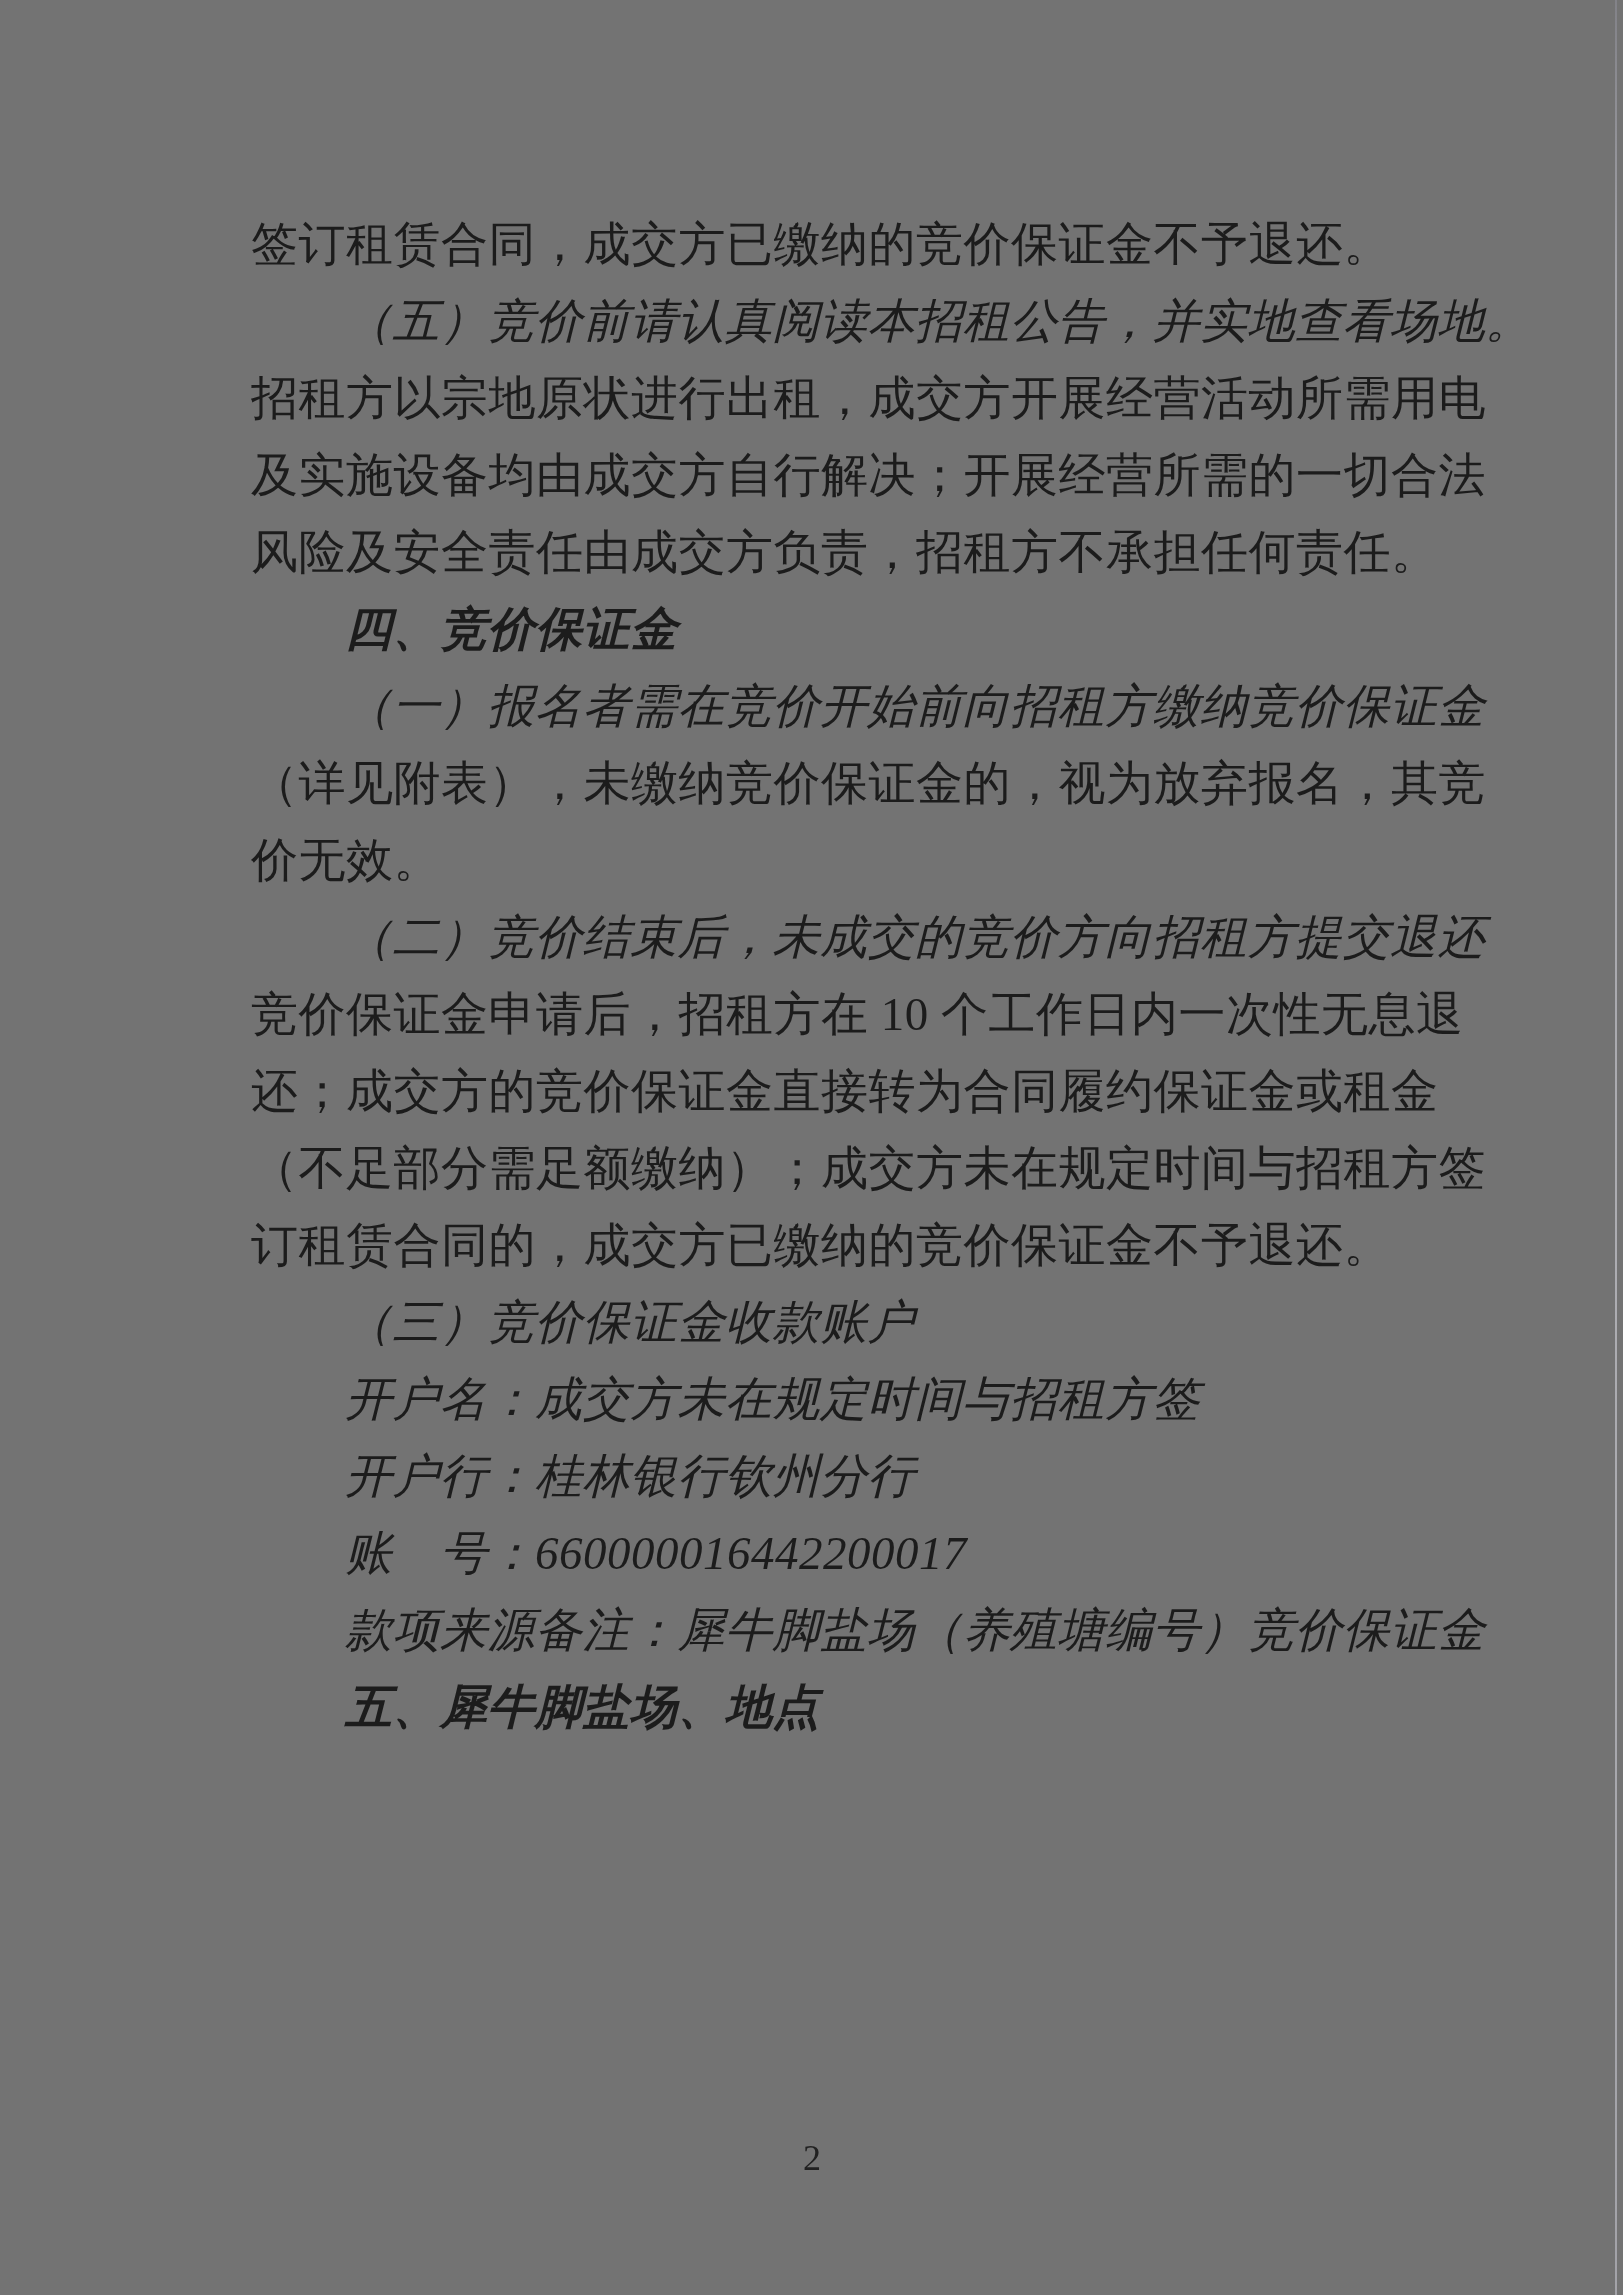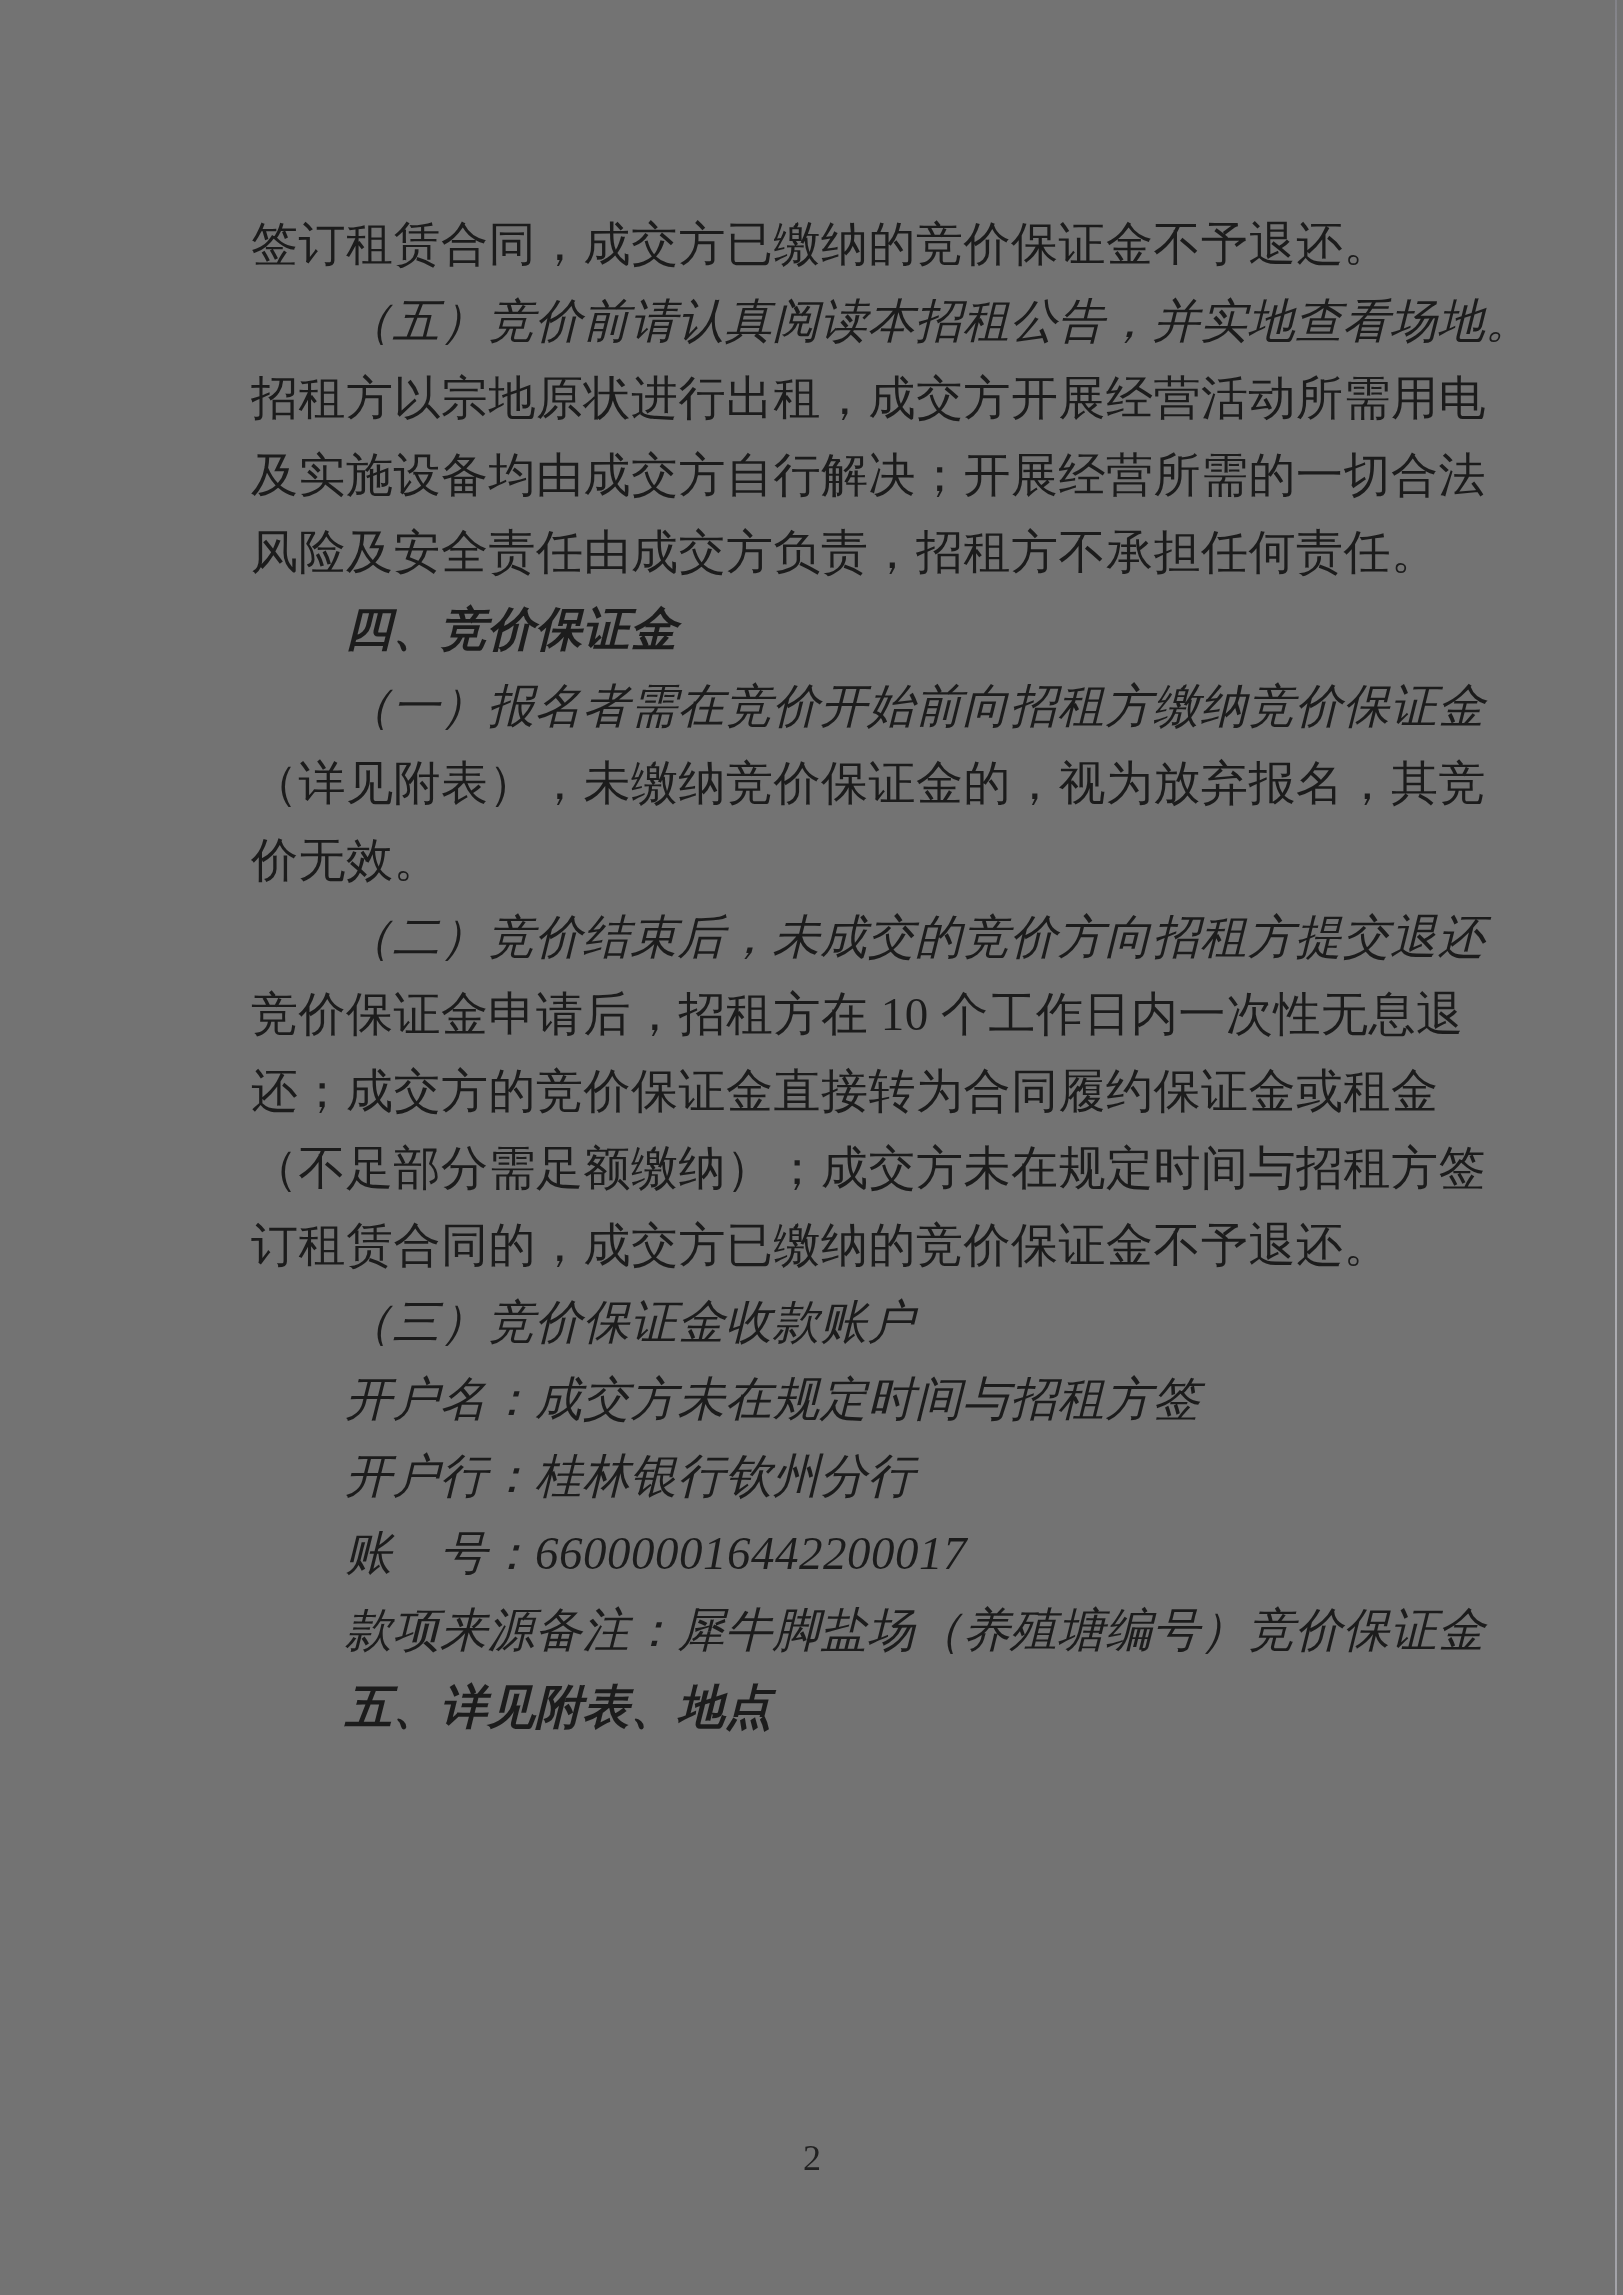--- a/index.html
+++ b/index.html
@@ -79,19 +79,19 @@
     <div class="line indent">（二）竞价结束后，未成交的竞价方向招租方提交退还</div>
     <div class="line">竞价保证金申请后，招租方在 10 个工作日内一次性无息退</div>
     <div class="line">还；成交方的竞价保证金直接转为合同履约保证金或租金</div>
     <div class="line">（不足部分需足额缴纳）；成交方未在规定时间与招租方签</div>
     <div class="line">订租赁合同的，成交方已缴纳的竞价保证金不予退还。</div>
     <div class="line indent">（三）竞价保证金收款账户</div>
     <div class="line indent">开户名：成交方未在规定时间与招租方签</div>
     <div class="line indent">开户行：桂林银行钦州分行</div>
     <div class="line indent">账　号：660000016442200017</div>
     <div class="line indent">款项来源备注：犀牛脚盐场（养殖塘编号）竞价保证金</div>
-    <div class="line indent bold">五、详见附表、地点</div>
+    <div class="line indent bold">五、犀牛脚盐场、地点</div>
   </div>
 
   <div class="page-number">2</div>
 
 </div>
 
 
 </body></html>

